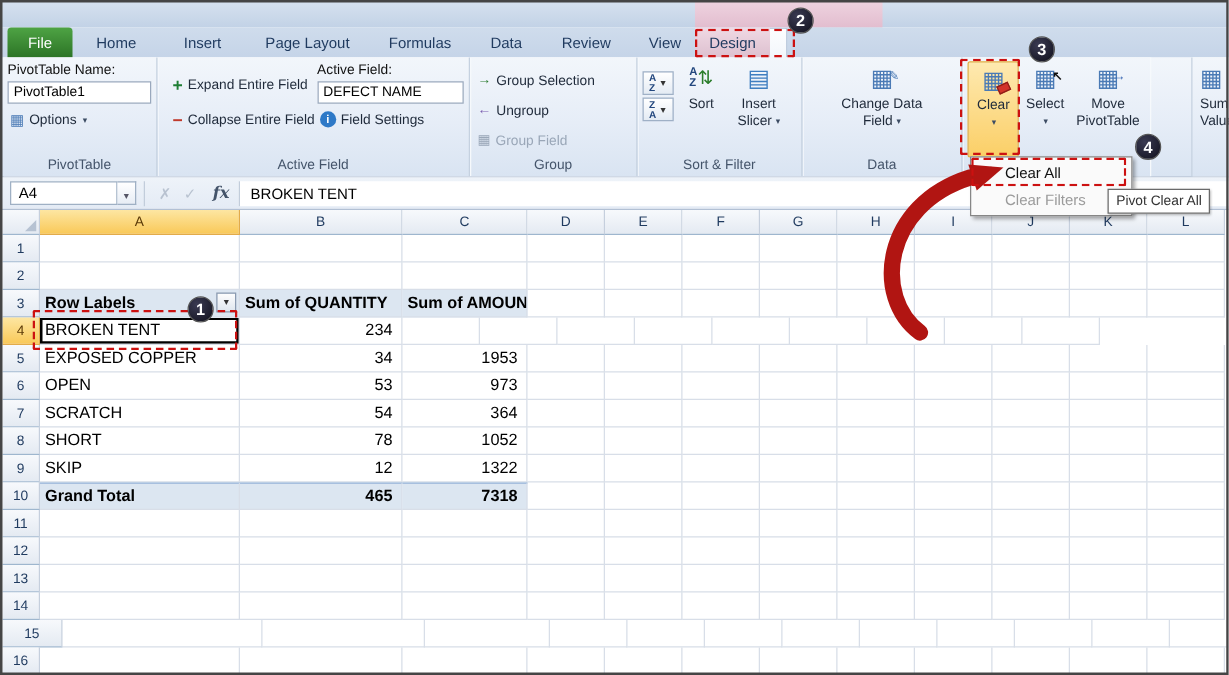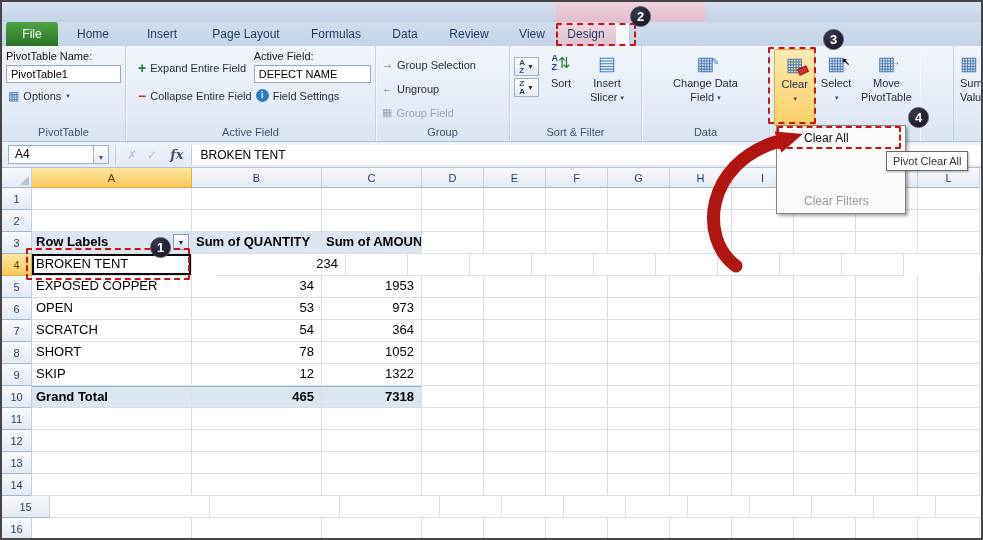--- a/index.html
+++ b/index.html
@@ -110,21 +110,21 @@
   .fbtn{ position:absolute; right:2px; top:2px; width:16px; height:16px; font-size:8px; color:#333;
          background:linear-gradient(#fdfdfd,#dfe6ee); border:1px solid #8a9ab0;
          display:flex; align-items:center; justify-content:center; }
 
   
   .clearmenu{ position:absolute; left:776px; top:125px; width:130px; background:#fafafa;
               border:1px solid #868686; box-shadow:2px 2px 3px rgba(0,0,0,.35); z-index:50; padding:1px; }
   .mitem{ height:22px; display:flex; align-items:center; font-size:12px; gap:6px; padding-left:4px; color:#111; }
   .mitem .mic{ width:16px; text-align:center; font-weight:bold; font-size:13px; }
   .g-x::before{ content:"✗"; }
-  .mitem.disabled{ color:#9b9b9b;margin-top:41px; }
+  .mitem.disabled{ color:#9b9b9b; }
   .tooltip{ position:absolute; left:886px; top:151px; z-index:56; background:#fff; border:1px solid #6a6a6a;
             box-shadow:1px 1px 2px rgba(0,0,0,.3); font-size:11px; padding:3px 6px; color:#333; white-space:nowrap; }
 
   
   .annot{ position:absolute; border:2px dashed var(--annotation-red,#cc1111); border-radius:2px; z-index:60; }
   .badge{ position:absolute; width:21px; height:21px; border-radius:50%; z-index:62; color:#fff;
           background:radial-gradient(circle at 35% 30%, #3a3a52, #10101c); border:1px solid #555;
           font-size:13px; font-weight:bold; display:flex; align-items:center; justify-content:center; }
   .arrow{ position:absolute; left:696px; top:130px; z-index:58; }
 </style>
@@ -364,21 +364,21 @@
         <div class="cell" style="width: 62px;"></div>
         <div class="cell" style="width: 62px;"></div>
         <div class="cell" style="width: 62px;"></div>
         <div class="cell" style="width: 62px;"></div>
         <div class="cell" style="width: 62px;"></div>
         <div class="cell" style="width: 62px;"></div>
       </div>
       <div class="grow">
         <div class="rh hl" style="width: 30px;">4</div>
         <div class="cell sel" style="width: 160px;">BROKEN TENT</div>
-        <div class="cell num" style="width: 130px; margin-left: 24px;">234</div>
+        <div class="cell num" style="width: 130px;">234</div>
         <div class="cell" style="width: 62px;"></div>
         <div class="cell" style="width: 62px;"></div>
         <div class="cell" style="width: 62px;"></div>
         <div class="cell" style="width: 62px;"></div>
         <div class="cell" style="width: 62px;"></div>
         <div class="cell" style="width: 62px;"></div>
         <div class="cell" style="width: 62px;"></div>
         <div class="cell" style="width: 62px;"></div>
         <div class="cell" style="width: 62px;"></div>
       </div>

